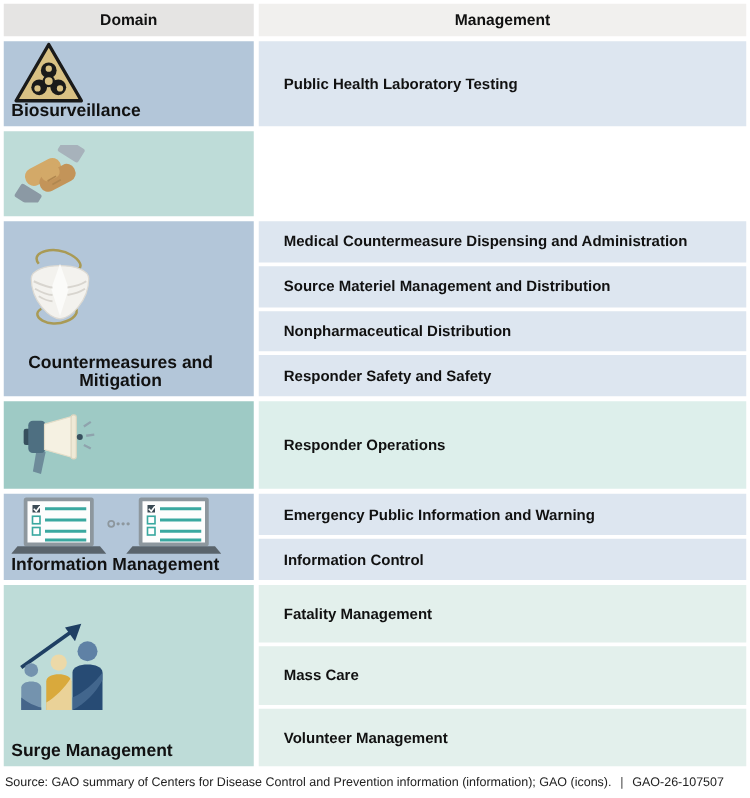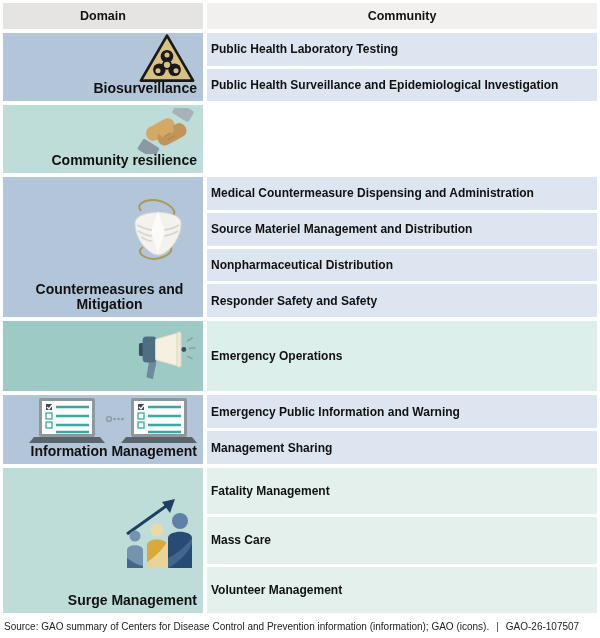--- a/index.html
+++ b/index.html
@@ -17,28 +17,28 @@
     font-weight: bold; font-size: 12.5px; }
   .hdr-domain { width: 200px; background: #e5e4e3; }
   .hdr-cap { flex: 1; background: #f1f0ee; }
 
   .group { display: flex; gap: 4px; }
   .g-bio { height: 68px; } .g-community { height: 68px; }
   .g-counter { height: 140px; } .g-incident { height: 70px; }
   .g-info { height: 69px; } .g-surge { height: 145px; }
 
   .domain-cell { width: 200px; display: flex; flex-direction: column;
-    align-items: flex-end; justify-content: flex-end; padding: 3px 6px 3px; }
+    align-items: flex-start; justify-content: flex-end; padding: 3px 6px 3px; }
   .icon-wrap { flex: 1; display: flex; align-items: center; justify-content: center;
     min-height: 0; }
   .domain-label { font-weight: bold; font-size: 14px; text-align: center;
     line-height: 1.12; max-width: 175px; padding-bottom: 1px; }
 
   .caps { flex: 1; display: flex; flex-direction: column; gap: 3px; min-width: 0; }
-  .cap-cell { flex: 1; display: flex; align-items: center; padding-left: 4px;
+  .cap-cell { flex: 1; display: flex; align-items: center; padding-left: 20px;
     font-weight: bold; font-size: 12px; white-space: nowrap; overflow: hidden; }
 
   .t-blue .domain-cell { background: #b3c6d9; }
   .t-blue .cap-cell   { background: #dde6f0; }
   .t-teal .domain-cell { background: #bedcd8; }
   .t-teal .cap-cell   { background: #e3f0ec; }
   .t-tealdark .domain-cell { background: #9ecac5; }
   .t-tealdark .cap-cell   { background: #ddefeb; }
 
   .footer { position: absolute; left: 4px; bottom: 6px; font-size: 10px;
@@ -48,21 +48,21 @@
   svg { display: block; }
 </style>
 </head>
 <body>
 
 <div class="figure">
   <div class="table">
 
     <div class="header-row">
       <div class="header-cell hdr-domain">Domain</div>
-      <div class="header-cell hdr-cap">Community</div>
+      <div class="header-cell hdr-cap">Management</div>
     </div>
 
     <div class="group t-blue g-bio">
       <div class="domain-cell">
         <div class="icon-wrap">
           <svg width="60" height="54" viewBox="0 0 66 60">
             <path d="M33 4 L62 54 L4 54 Z" fill="#d9c184" stroke="#1a1a1a" stroke-width="3" stroke-linejoin="round"></path>
             <g fill="#1a1a1a">
               <circle cx="33" cy="27" r="7"></circle>
                 <circle cx="24.5" cy="42" r="7"></circle>
@@ -73,38 +73,36 @@
                 <circle cx="23" cy="43" r="2.8"></circle>
                 <circle cx="43" cy="43" r="2.8"></circle>
             </g>
             <circle cx="33" cy="36.5" r="4.5" fill="#d9c184" stroke="#1a1a1a" stroke-width="2"></circle>
           </svg>
         </div>
         <div class="domain-label">Biosurveillance</div>
       </div>
       <div class="caps">
         <div class="cap-cell">Public Health Laboratory Testing</div>
-        <div class="cap-cell">Public Health Surveillance and Epidemiological Investigation</div>
       </div>
     </div>
 
     <div class="group t-teal g-community">
       <div class="domain-cell">
         <div class="icon-wrap">
           <svg width="62" height="46" viewBox="0 0 64 48">
             <rect x="40" y="-2" width="20" height="13" rx="2" transform="rotate(32 50 4)" fill="#a7b2bb"></rect>
             <rect x="4" y="36" width="20" height="13" rx="2" transform="rotate(32 14 42)" fill="#8b99a4"></rect>
             <rect x="10" y="15" width="32" height="15" rx="7" transform="rotate(-28 26 22)" fill="#d3a968"></rect>
             <rect x="22" y="20" width="32" height="15" rx="7" transform="rotate(-28 38 27)" fill="#c39459"></rect>
             <rect x="24" y="17" width="16" height="12" rx="5" transform="rotate(-28 32 23)" fill="#d3a968"></rect>
             <g stroke="#b2885０" stroke-width="0"></g>
             <path d="M30 30 l7 -4 M34 33 l7 -4" stroke="#b1874f" stroke-width="1.4" fill="none"></path>
           </svg>
         </div>
-        <div class="domain-label">Community resilience</div>
       </div>
     </div>
 
     <div class="group t-blue g-counter">
       <div class="domain-cell">
         <div class="icon-wrap">
           <svg width="78" height="68" viewBox="0 0 78 68">
             <path d="M22 14 C14 4, 36 -1, 48 7 C55 11, 57 16, 54 18" stroke="#a99a55" stroke-width="2" fill="none"></path>
             <path d="M24 50 C14 56, 30 66, 44 60 C52 57, 54 52, 51 49" stroke="#a99a55" stroke-width="2" fill="none"></path>
             <path d="M16 26 C16 12, 62 12, 62 26 C62 44, 47 58, 39 58 C31 58, 16 44, 16 26 Z" fill="#f3f2ee" stroke="#dddad3" stroke-width="1"></path>
@@ -131,21 +129,21 @@
             <rect x="10" y="13" width="7" height="14" rx="2" fill="#37505e"></rect>
             <rect x="14" y="6" width="15" height="28" rx="4" fill="#4e6f81"></rect>
             <path d="M28 9 L53 2 L53 38 L28 31 Z" fill="#f5f1e2" stroke="#e4ddc8" stroke-width="1"></path>
             <rect x="51" y="1" width="4.5" height="38" rx="2" fill="#efe9d6" stroke="#dcd5bf" stroke-width="1"></rect>
             <circle cx="58.5" cy="20" r="2.6" fill="#37505e"></circle>
             <path d="M62 11 L68 7 M64 19 L71 18 M62 27 L68 30" stroke="#8fa3ad" stroke-width="2" fill="none"></path>
           </svg>
         </div>
       </div>
       <div class="caps">
-        <div class="cap-cell">Emergency Operations</div>
+        <div class="cap-cell">Responder Operations</div>
       </div>
     </div>
 
     <div class="group t-blue g-info">
       <div class="domain-cell">
         <div class="icon-wrap">
           <svg width="168" height="48" viewBox="0 0 168 48">
             <g>
               <rect x="10" y="1" width="56" height="39" rx="2" fill="#8d979e"></rect>
               <rect x="13" y="4" width="50" height="33" fill="#fdfdfd"></rect>
@@ -170,21 +168,21 @@
               <rect x="17" y="25" width="6" height="6" fill="#fff" stroke="#3aa8a0" stroke-width="1.3"></rect>
               <path d="M27 10 H60 M27 19 H60 M27 28 H60 M27 35 H60" stroke="#3aa8a0" stroke-width="2.4"></path>
               <path d="M5 40 L71 40 L76 46 L0 46 Z" fill="#5a646c"></path>
             </g>
           </svg>
         </div>
         <div class="domain-label">Information Management</div>
       </div>
       <div class="caps">
         <div class="cap-cell">Emergency Public Information and Warning</div>
-        <div class="cap-cell">Management Sharing</div>
+        <div class="cap-cell">Information Control</div>
       </div>
     </div>
 
     <div class="group t-teal g-surge">
       <div class="domain-cell">
         <div class="icon-wrap">
           <svg width="78" height="76" viewBox="0 0 78 76">
             <line x1="8" y1="40" x2="50" y2="10" stroke="#1f3f63" stroke-width="3"></line>
             <polygon points="56,5 43,8 51,19" fill="#1f3f63"></polygon>
             <circle cx="16" cy="42" r="5.5" fill="#7493ae"></circle>

